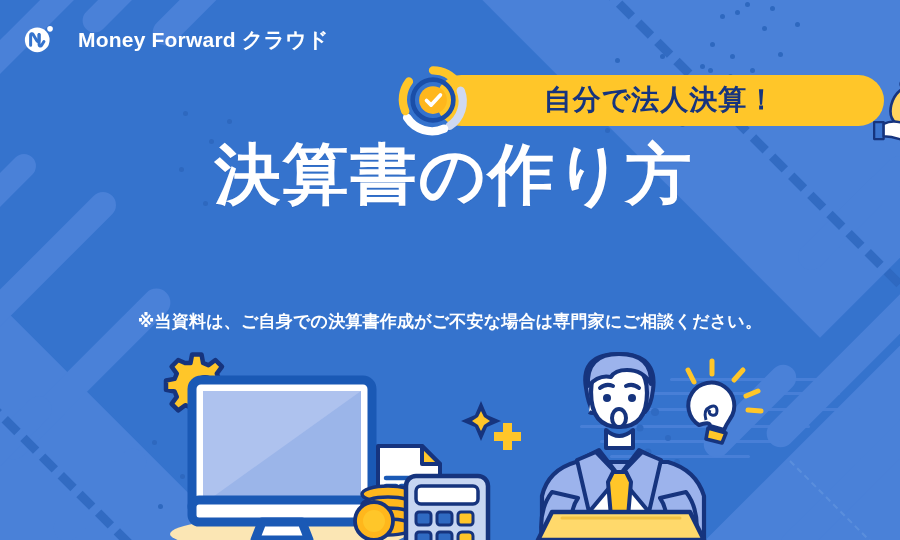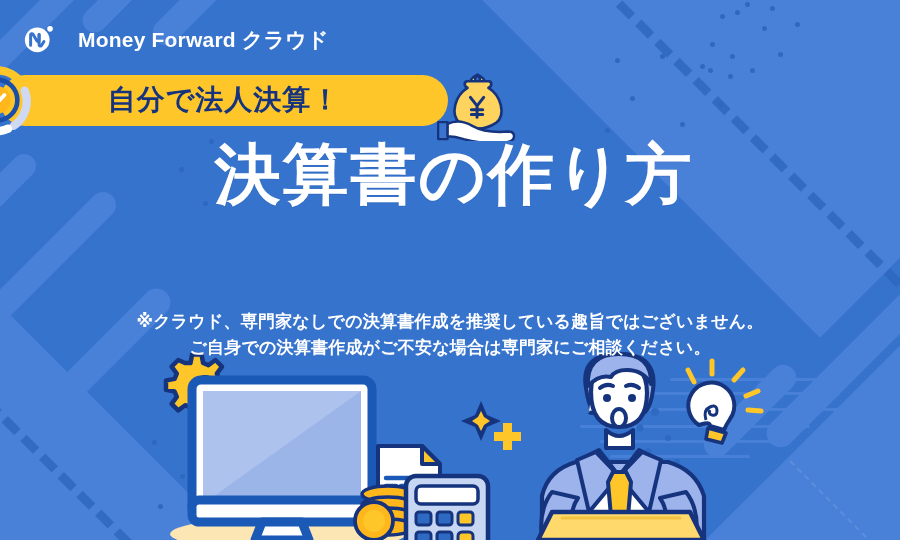--- a/index.html
+++ b/index.html
@@ -42,21 +42,21 @@
   }
   .logo-mark{width:30px;height:30px;display:block;}
   .logo-text{
     color:#ffffff;font-size:21px;font-weight:bold;letter-spacing:.2px;
     white-space:nowrap;line-height:1;
   }
 
   
   .badge-wrap{
     position:absolute;left:0;right:16px;top:67px;height:66px;z-index:30;
-    display:flex;align-items:center;justify-content:flex-start;
+    display:flex;align-items:center;justify-content:flex-end;
   }
   .badge-bar{
     position:relative;width:448px;height:51px;background:#ffc629;border-radius:26px;
     display:flex;align-items:center;justify-content:center;
   }
   .badge-text{
     color:#16347e;font-size:28px;font-weight:bold;letter-spacing:1px;
     white-space:nowrap;line-height:1;
   }
   .badge-icon-left{position:absolute;left:-40px;top:-12px;width:74px;height:74px;}
@@ -192,22 +192,21 @@
         <path d="M18 60 q12 -6 26 2 q14 8 38 6 q6 0 6 5 q0 5 -7 6 q-26 3 -46 -3 q-9 -3 -17 -3 z" fill="#ffffff" stroke="#16347e" stroke-width="2.6" stroke-linejoin="round"></path>
       </svg>
     </div>
   </div>
 
   <div class="headline">
     <span class="l1">決算書の作り方</span>
   </div>
 
   <div class="disclaimer">
-    <span>※クラウド、専門家なしでの決算書作成を推奨している趣旨ではございません。</span>
-    <span>ご自身での決算書作成がご不安な場合は専門家にご相談ください。</span>
+    <span>※当資料は、ご自身での決算書作成がご不安な場合は専門家にご相談ください。</span>
   </div>
 
   <svg class="illus" viewBox="0 0 900 540">
 
     <ellipse cx="288" cy="534" rx="118" ry="17" fill="#fbe6b4"></ellipse>
 
     <g>
       <path d="M206 369 l5.5 0 1.6 -8.6 9.4 0 1.6 8.6 5.3 2.2 7 -5.2 6.6 6.6 -5.2 7 2.2 5.3 8.6 1.6 0 9.4 -8.6 1.6 -2.2 5.3 5.2 7 -6.6 6.6 -7 -5.2 -5.3 2.2 -1.6 8.6 -9.4 0 -1.6 -8.6 -5.3 -2.2 -7 5.2 -6.6 -6.6 5.2 -7 -2.2 -5.3 -8.6 -1.6 0 -9.4 8.6 -1.6 2.2 -5.3 -5.2 -7 6.6 -6.6 z" transform="translate(-21,-6)" fill="#ffc629" stroke="#16347e" stroke-width="4.5" stroke-linejoin="round"></path>
       <ellipse cx="205" cy="388" rx="11" ry="11" fill="#ffffff" stroke="#16347e" stroke-width="4"></ellipse>
       <path d="M198 387 h10" stroke="#16347e" stroke-width="3.6" stroke-linecap="round"></path>

